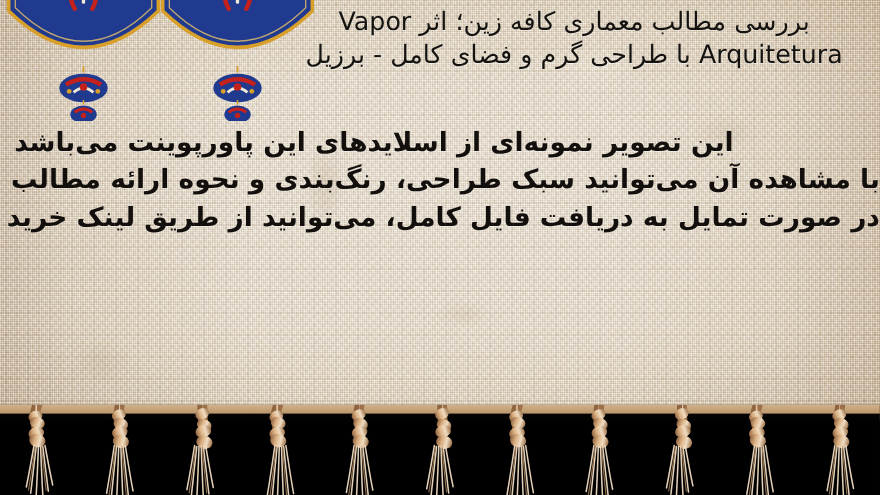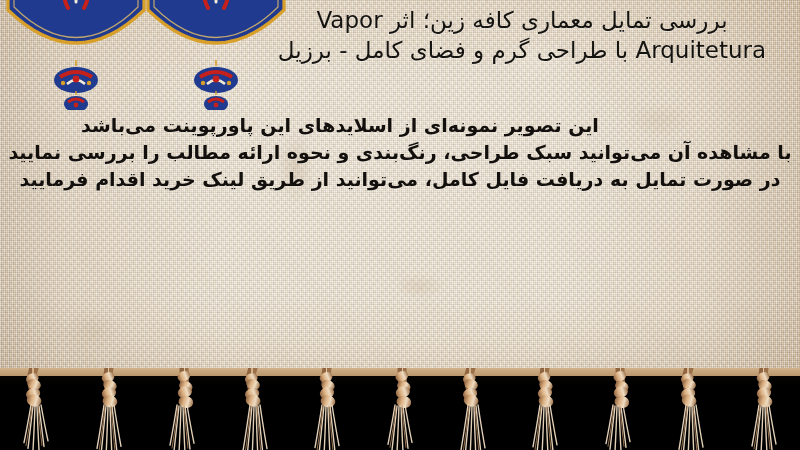--- a/index.html
+++ b/index.html
@@ -160,21 +160,21 @@
 
   .body-block {
     position: absolute;
     left: 0;
     right: 0;
     top: 112px;
     text-align: center;
     line-height: 1.42;
   }
   .body-line {
-    font-size: 19px;
+    font-size: 24px;
     font-weight: 700;
     color: #120f0c;
     white-space: nowrap;
     text-shadow: 0 1px 0 rgba(255,255,255,0.22);
   }
   .body-line.b1 { padding-right: 120px; }
   .body-line.b2 { padding-right: 0px; }
   .body-line.b3 { padding-right: 0px; }
 </style>
 </head>
@@ -314,21 +314,21 @@
         <ellipse cx="0" cy="0" rx="12" ry="8" fill="#1f3a8f"></ellipse>
         <path d="M-8,-2 Q0,-8 8,-2" fill="none" stroke="#c4211c" stroke-width="3"></path>
         <circle cx="0" cy="1" r="2.4" fill="#c4211c"></circle>
         <path d="M0,-9 L0,-13" stroke="#d8a02a" stroke-width="1.4"></path>
       </g>
       <circle cx="70" cy="158" r="3.2" fill="#c4211c"></circle>
     </svg>
   </div>
 
   <div class="title-block">
-    <div class="title-line l1">بررسی تمایل معماری کافه زین؛ اثر Vapor</div>
+    <div class="title-line l1">بررسی مطالب معماری کافه زین؛ اثر Vapor</div>
     <div class="title-line l2">Arquitetura با طراحی گرم و فضای کامل - برزیل</div>
   </div>
 
   <div class="body-block">
     <div class="body-line b1">این تصویر نمونه‌ای از اسلایدهای این پاورپوینت می‌باشد</div>
     <div class="body-line b2">با مشاهده آن می‌توانید سبک طراحی، رنگ‌بندی و نحوه ارائه مطالب را بررسی نمایید</div>
     <div class="body-line b3">در صورت تمایل به دریافت فایل کامل، می‌توانید از طریق لینک خرید اقدام فرمایید</div>
   </div>
 
   <div class="fringe-band">

